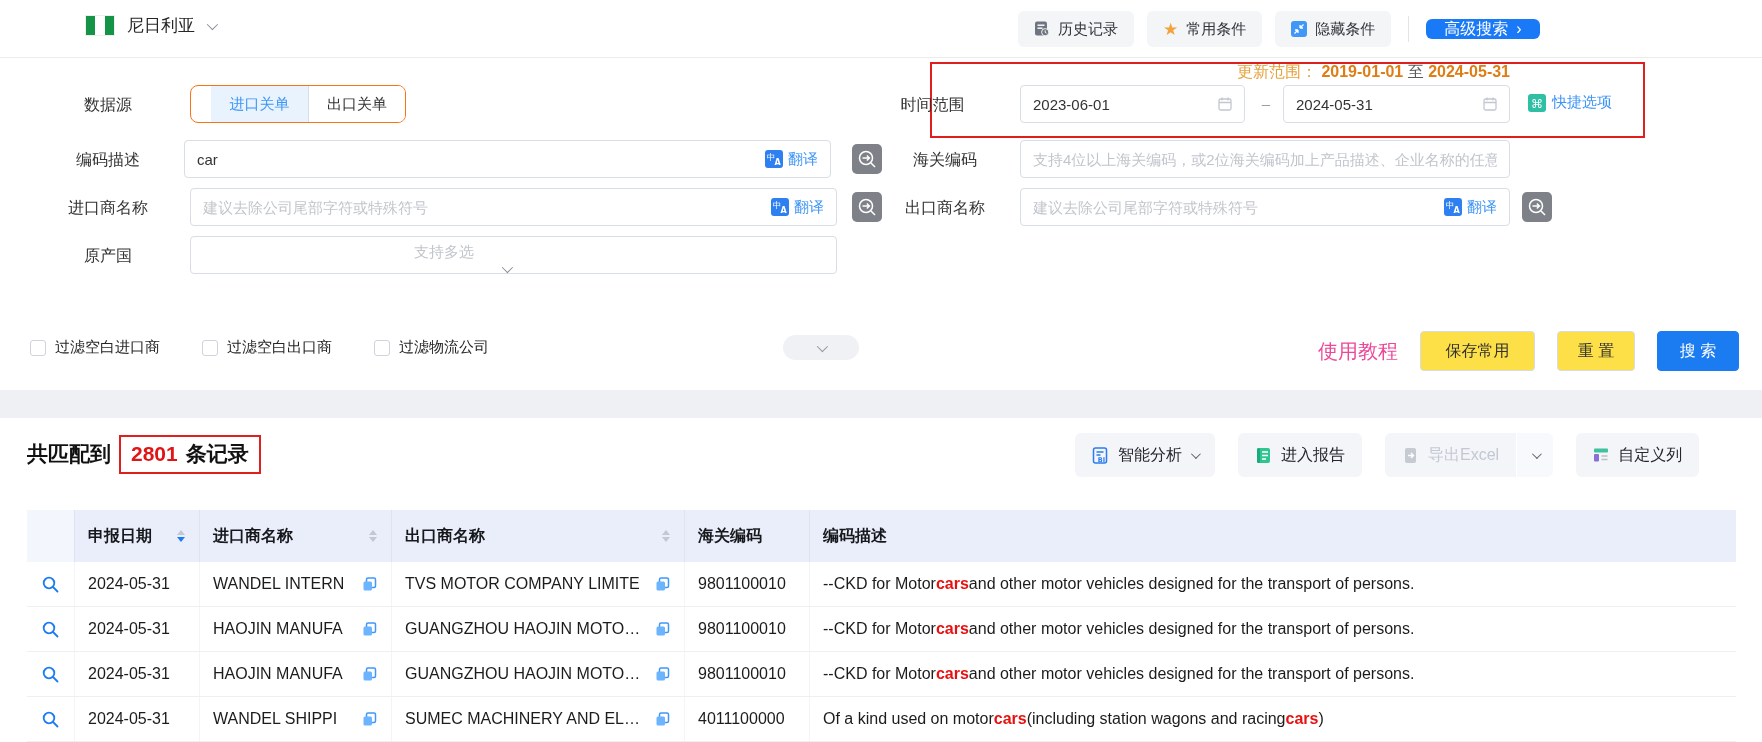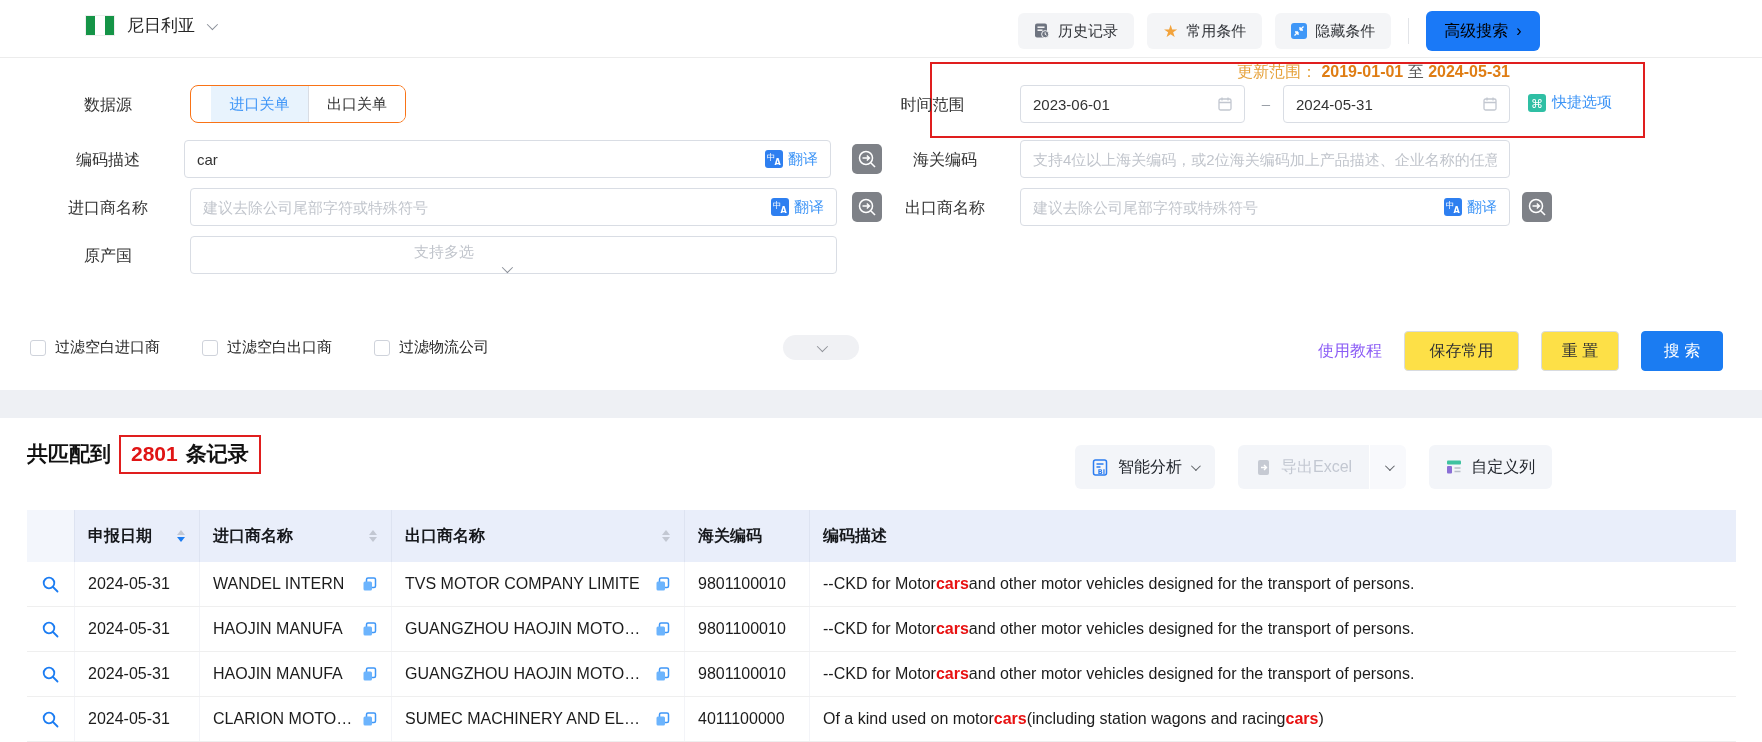--- a/index.html
+++ b/index.html
@@ -10,21 +10,21 @@
   
   .topbar { position:absolute; left:0; top:0; right:0; height:58px; background:#fff; border-bottom:1px solid #ececec; }
   .country-picker { position:absolute; left:85px; top:14px; display:flex; align-items:center; gap:12px; cursor:pointer; }
   .flag { width:30px; height:21px; display:flex; border:1px solid #eee; }
   .flag .g { flex:1; background:#159447; } .flag .w { flex:1; background:#fff; }
   .country-name { font-size:17px; color:#262626; }
   .chev { display:inline-block; width:8px; height:8px; border-right:1.7px solid #8a8f98; border-bottom:1.7px solid #8a8f98; transform:rotate(45deg) translateY(-2px); }
   .topbar-right { position:absolute; left:1018px; top:11px; display:flex; align-items:center; gap:13px;justify-content:space-between; }
   .tb-btn { height:36px; display:flex; align-items:center; gap:8px; background:#f4f5f7; border-radius:6px; padding:0 16px; font-size:15px; color:#303338; cursor:pointer; }
   .tb-divider { width:1px; height:26px; background:#e2e4e8; margin:0 4px; }
-  .btn-advanced { height:40px; display:flex; align-items:center; gap:8px; background:#1a79f7; color:#000000; border-radius:6px; padding:0 18px; font-size:16px; cursor:pointer; }
+  .btn-advanced { height:20px; display:flex; align-items:center; gap:8px; background:#1a79f7; color:#ffffff; border-radius:6px; padding:0 18px; font-size:16px; cursor:pointer; }
   .btn-advanced .arr { font-size:16px; }
   .star-ic { color:#f2a33c; font-size:17px; line-height:1; }
 
   
   .form { position:absolute; left:0; top:58px; right:0; height:332px; background:#fff; }
   .f-label { position:absolute; font-size:16px; color:#333; text-align:center; }
   .f-input { position:absolute; height:38px; border:1px solid #d9dde4; border-radius:4px; background:#fff; display:flex; align-items:center; }
   .f-input input { flex:1; height:100%; border:none; outline:none; background:transparent; font-size:15px; color:#333; padding:0 12px; font-family:inherit; min-width:0; }
   .f-input input::placeholder { color:#c1c5cc; }
   .translate { display:flex; align-items:center; gap:5px; padding-right:12px; color:#3d94f6; font-size:15px; cursor:pointer; flex:none; }
@@ -44,34 +44,34 @@
   .annotation-box { position:absolute; border:2px solid #e01e1e; pointer-events:none; }
 
   .filters { position:absolute; left:30px; top:280px; display:flex; gap:42px; align-items:center;justify-content:center; }
   .filter-item { display:flex; align-items:center; gap:9px; }
   .cbx { width:16px; height:16px; border:1px solid #cfd3db; border-radius:3px; background:#fff; cursor:pointer; flex:none; }
   .filter-item span.lbl { font-size:15px; color:#262626; }
   .collapse-pill { position:absolute; left:783px; top:277px; width:76px; height:25px; border-radius:13px; background:#f0f1f4; display:flex; align-items:center; justify-content:center; cursor:pointer; }
   .collapse-pill .chev { border-color:#909399; }
 
   .actions { position:absolute; left:1318px; top:273px; height:40px; display:flex; align-items:center; gap:22px; }
-  .link { color:#8b5cf6; font-size:16px; cursor:pointer; white-space:nowrap; }
+  .link { color:#ec4899; font-size:20px; cursor:pointer; white-space:nowrap; }
   .btn { height:40px; border:1px solid #d8dbe0; border-radius:4px; background:#fde047; font-size:16px; color:#333; display:flex; align-items:center; justify-content:center; cursor:pointer; white-space:nowrap; }
   .btn-save { width:115px; } .btn-reset { width:78px; }
   .btn-search { width:82px; background:#1b7cf2; border-color:#1b7cf2; color:#fff; }
 
   
   .strip { position:absolute; left:0; right:0; top:390px; height:28px; background:#eef0f4; }
 
   
   .results { position:absolute; left:0; right:0; top:418px; bottom:0; background:#fff; }
   .summary { position:absolute; left:27px; top:14px; height:44px; display:flex; align-items:center; font-size:21px; font-weight:bold; color:#111; }
   .summary .count-box { margin-left:8px; border:2px solid #e01e1e; padding:3px 10px 4px 10px; display:flex; align-items:center; gap:8px; }
   .summary .count { color:#e01515; }
-  .toolbar { position:absolute; left:1075px; top:27px; height:44px; display:flex; align-items:center; gap:23px; }
+  .toolbar { position:absolute; left:1075px; top:15px; height:44px; display:flex; align-items:center; gap:23px; }
   .tl-btn { height:44px; background:#f3f5f9; border-radius:6px; display:flex; align-items:center; gap:9px; padding:0 17px; font-size:16px; color:#23272e; cursor:pointer; }
   .tl-btn.disabled { color:#c3c8d2; cursor:default; }
   .excel-group { display:flex; align-items:center; height:44px; border-radius:6px; overflow:hidden; }
   .excel-group .main { border-radius:0; }
   .excel-group .more { width:37px; height:44px; background:#f8f9fc; border-left:1px solid #fff; display:flex; align-items:center; justify-content:center; cursor:pointer; }
   .chev-sm { display:inline-block; width:7px; height:7px; border-right:1.6px solid #5f6368; border-bottom:1.6px solid #5f6368; transform:rotate(45deg) translateY(-2px); }
 
   
   .table { position:absolute; left:27px; right:26px; top:92px; }
   .thead, .trow { display:grid; grid-template-columns:48px 125px 192px 293px 125px 1fr; }
@@ -291,20 +291,28 @@
   <div class="toolbar">
     <div class="tl-btn">
       <svg width="17" height="17">
           <rect x="1.5" y="1" width="13" height="15" rx="2" stroke="#2b7cf0" stroke-width="1.5" fill="none"></rect>
           <path d="M4.5 5 h7 M4.5 8 h4" stroke="#2b7cf0" stroke-width="1.4"></path>
           <text x="9.5" y="14.5" font-size="6.5" font-weight="bold" fill="#2b7cf0" text-anchor="middle" font-family="DejaVu Sans, sans-serif">BI</text>
         </svg>
       <span>智能分析</span>
       <span class="chev-sm"></span>
     </div>
+    <div class="tl-btn">
+      <svg width="17" height="17">
+          <rect x="2" y="1" width="13" height="15" rx="2" fill="#2fc490"></rect>
+          <rect x="2" y="1" width="3" height="15" rx="1.5" fill="#19ab7c"></rect>
+          <path d="M7 5 h6 M7 8.5 h6 M7 12 h4" stroke="#fff" stroke-width="1.4"></path>
+        </svg>
+      <span>进入报告</span>
+    </div>
     <div class="excel-group">
       <div class="tl-btn main disabled">
         <svg width="17" height="17">
             <rect x="3" y="1" width="11" height="15" rx="2" fill="#c6cad3"></rect>
             <path d="M6 8.5 H11 M9 6 L11.5 8.5 L9 11" stroke="#fff" stroke-width="1.4" fill="none"></path>
           </svg>
         <span>导出Excel</span>
       </div>
       <div class="more">
           <span class="chev-sm"></span>
@@ -453,21 +461,21 @@
         </div>
         <div class="trow">
           <div class="tc center search-row-btn">
             <svg width="19" height="19">
               <circle cx="8" cy="8" r="5.3" stroke="#1b7cf2" stroke-width="1.8" fill="none"></circle>
               <path d="M12 12 L16.5 16.5" stroke="#1b7cf2" stroke-width="1.8" stroke-linecap="round"></path>
             </svg>
           </div>
           <div class="tc">2024-05-31</div>
           <div class="tc between">
-            <span class="name-cell">CLARION MOTORC</span>
+            <span class="name-cell">WANDEL SHIPPI</span>
             <span class="copy-btn">
               <svg width="15" height="15">
                 <rect x="4.5" y="1" width="9" height="9.5" rx="1.5" stroke="#3f97f7" stroke-width="1.5" fill="none"></rect>
                 <rect x="1.5" y="4.5" width="8.5" height="9" rx="1.5" fill="#6cb4fd"></rect>
               </svg>
             </span>
           </div>
           <div class="tc between">
             <span class="name-cell">SUMEC MACHINERY AND ELECT</span>
             <span class="copy-btn">

